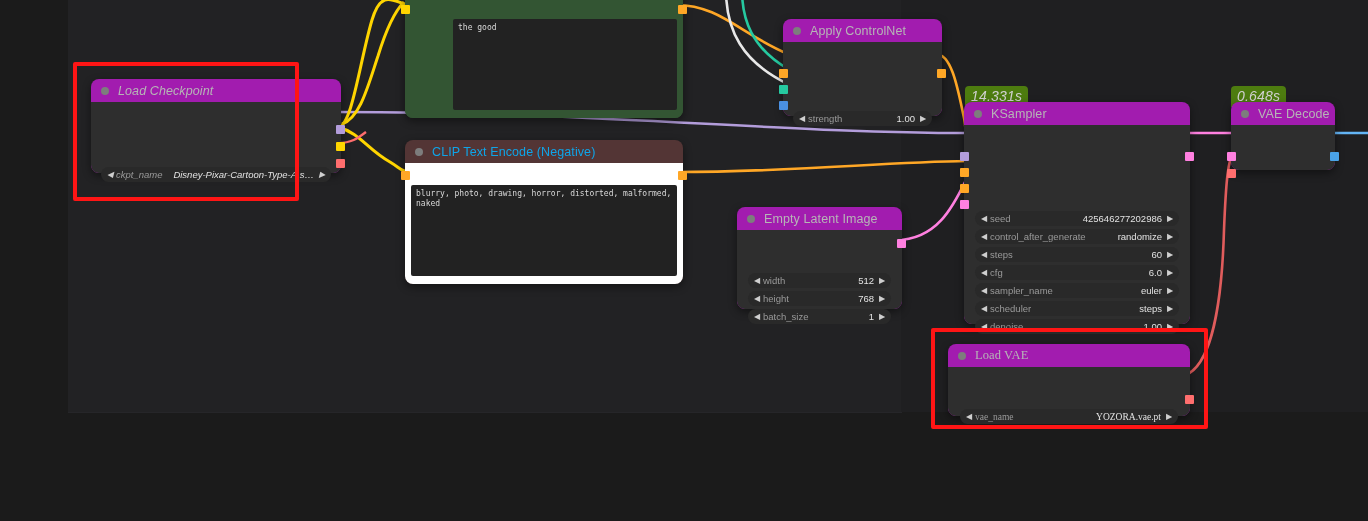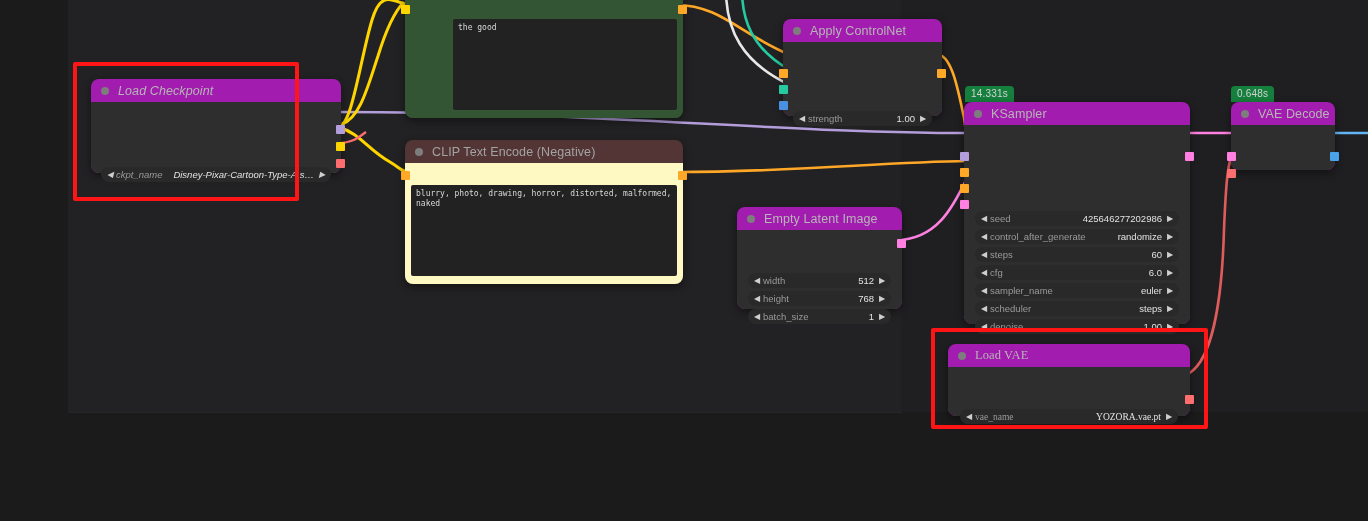--- a/index.html
+++ b/index.html
@@ -132,32 +132,33 @@
     padding: 4px 5px;
     box-sizing: border-box;
     line-height: 1.3;
     overflow: hidden;
   }
 
   
   .node.green { background: #335533; }
   .node.green .node-body { background: #335533; }
   .node.maroon { background: #533535; }
-  .node.maroon .node-body { background: #fef9c3; }
-  .node.maroon .node-title { color: #a3a3a3; }
+  .node.maroon .node-body { background: #ffffff; }
+  .node.maroon .node-title { color: #0ea5e9; }
 
   
   .badge {
     position: absolute;
-    background: #15803d;
+    background: #4d7c0f;
     color: #d2d2d2;
-    font-size: 10px;
+    font-size: 14px;
     padding: 2px 6px 3px 6px;
     border-radius: 4px 4px 0 0;
     letter-spacing: .2px;
+    font-style: italic;
   }
 
   
   .hl {
     position: absolute;
     border: 4px solid #ff1515;
     border-radius: 2px;
     box-sizing: border-box;
   }
 </style>

